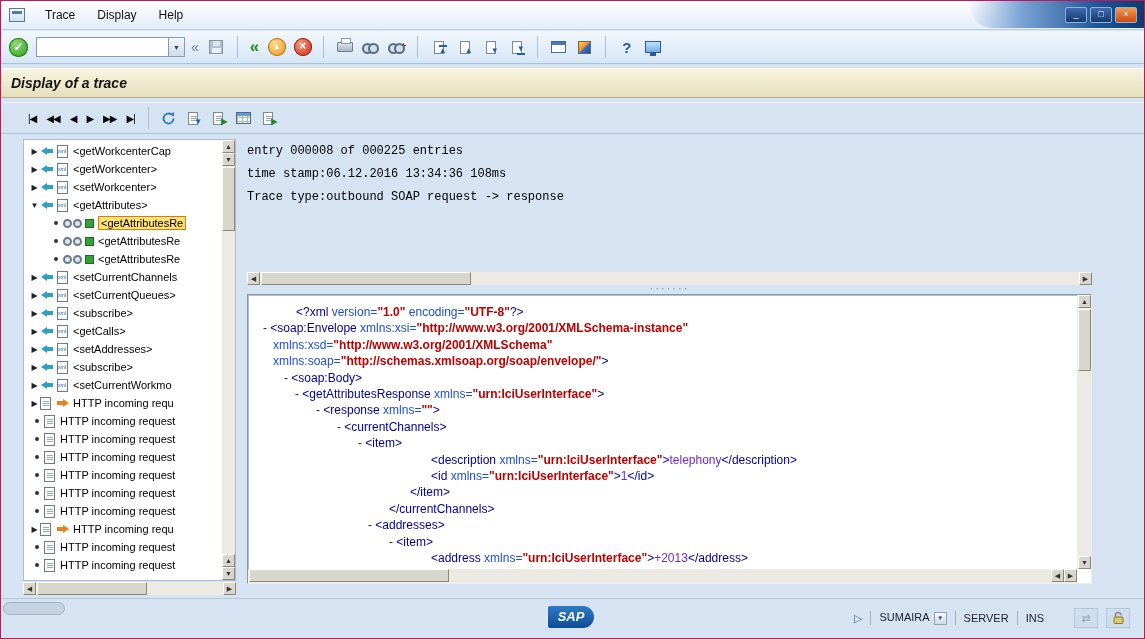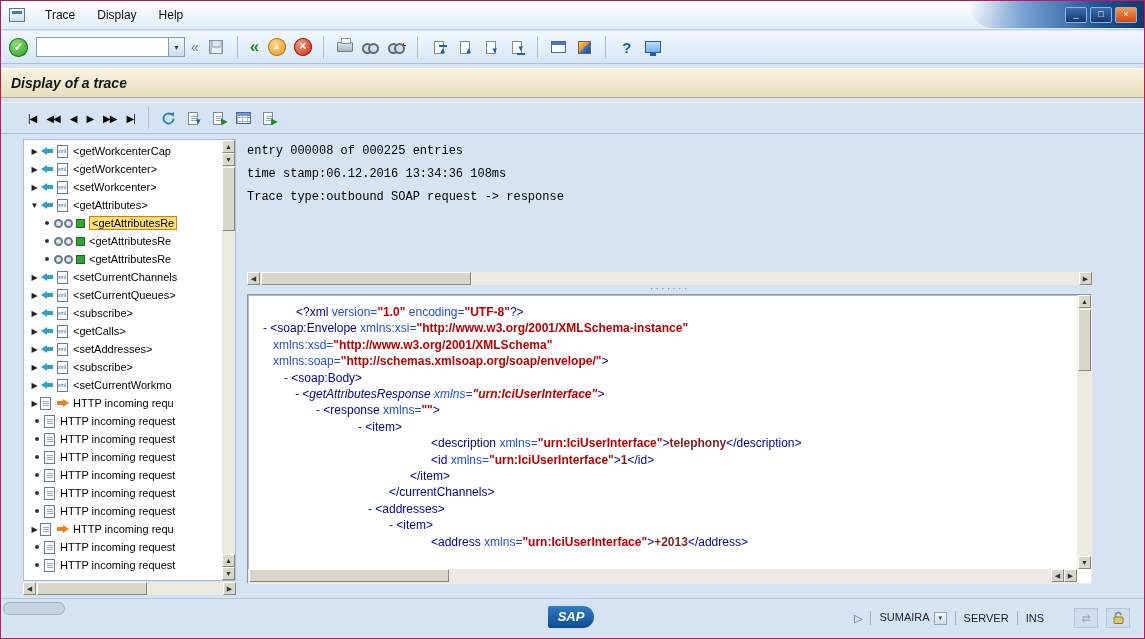--- a/index.html
+++ b/index.html
@@ -57,21 +57,21 @@
 .tblicon{width:15px;height:12px;border:1px solid #4a6a94;background:#fff;background-image:linear-gradient(#9ab8d8 1px,transparent 1px),linear-gradient(90deg,#9ab8d8 1px,transparent 1px);background-size:5px 4px;position:relative;}
 .tblicon::before{content:"";position:absolute;left:0;top:0;right:0;height:3px;background:#6a9ad0;}
 .doc-ar{position:absolute;right:-5px;bottom:-2px;font-size:8px;font-weight:bold;line-height:8px;color:#1f8a1f;}
 .doc-ar.blue{color:#1862b0;}
 .sheet .lines{position:absolute;left:2px;top:3px;width:6px;height:1px;background:#9ab;box-shadow:0 2px 0 #9ab,0 4px 0 #9ab;}
 
 
 #tree-panel{position:absolute;left:22px;top:138px;width:213px;height:442px;background:#fff;border:1px solid #a8bed4;}
 #tree-rows{position:absolute;left:0;top:2px;right:13px;bottom:0;overflow:hidden;}
 .trow{height:18px;display:flex;align-items:center;padding-left:5px;font-size:11px;white-space:nowrap;color:#000;}
-.trow.leaf{padding-left:19px;}
+.trow.leaf{padding-left:28px;}
 .trow.http{padding-left:9px;}
 .exp{width:11px;font-size:8px;color:#222;text-align:center;flex:none;}
 .bullet{width:4px;height:4px;background:#333;border-radius:50%;margin:0 5px 0 2px;flex:none;}
 .arr-l{position:relative;width:13px;height:9px;margin:0 3px 0 1px;flex:none;}
 .arr-l::before{content:"";position:absolute;left:0;top:0;border-top:4.5px solid transparent;border-bottom:4.5px solid transparent;border-right:6px solid #2da0c8;}
 .arr-l::after{content:"";position:absolute;left:6px;top:2.5px;width:6px;height:4px;background:#2da0c8;}
 .arr-r{position:relative;width:13px;height:9px;margin:0 2px;flex:none;}
 .arr-r::before{content:"";position:absolute;right:0;top:0;border-top:4.5px solid transparent;border-bottom:4.5px solid transparent;border-left:6px solid #e8821e;}
 .arr-r::after{content:"";position:absolute;left:1px;top:2.5px;width:6px;height:4px;background:#e8821e;}
 .xmldoc{width:11px;height:13px;background:#fff;border:1px solid #6b7b8c;position:relative;margin-right:3px;flex:none;}
@@ -94,21 +94,21 @@
 .sunken{background:#fff;border:1px solid;border-color:#889aab #e8eef4 #e8eef4 #889aab;box-shadow:inset 1px 1px 0 #aebecd;}
 #http-box{position:absolute;left:246px;top:213px;width:845px;height:57px;}
 #http-lines{position:absolute;left:5px;top:3px;right:17px;font-family:"Liberation Mono","DejaVu Sans Mono",monospace;font-size:12px;line-height:16px;white-space:pre;color:#111;}
 #http-hscroll{position:absolute;left:246px;top:271px;width:845px;height:13px;}
 #splitter{position:absolute;left:246px;top:284px;width:845px;height:9px;color:#7d93a8;font-size:11px;line-height:7px;text-align:center;letter-spacing:2px;}
 #xml-box{position:absolute;left:246px;top:293px;width:845px;height:290px;}
 #xml-lines{position:absolute;left:15px;top:9px;right:18px;bottom:16px;font-size:12px;line-height:16.4px;white-space:nowrap;overflow:hidden;color:#222;}
 .sg-t{color:#000099;}
 .sg-a{color:#1d4ed8;}
 .sg-v{color:#bb0000;font-weight:bold;}
-.sg-x{color:#7f1d1d;font-weight:bold;}
+.sg-x{color:#6d28d9;font-weight:normal;}
 .sg-d{color:#222;}
 
 
 #statusbar{position:absolute;left:0;bottom:0;width:100%;height:40px;background:#d5e3f2;border-top:1px solid #b4c8dc;}
 #msg-pill{position:absolute;left:2px;top:3px;width:62px;height:13px;background:#c6d3e2;border:1px solid #9fb2c6;border-radius:7px;}
 #sap-logo{position:absolute;left:547px;top:7px;width:46px;height:22px;background:linear-gradient(#2e7cc4,#0d4c94);color:#fff;font-weight:bold;font-style:italic;font-size:13px;text-align:center;line-height:22px;border-radius:2px 11px 11px 2px;}
 #sb-right{position:absolute;right:14px;top:8px;height:22px;display:flex;align-items:center;gap:8px;font-size:11px;color:#223;}
 .sb-sep{width:1px;height:14px;background:#9fb2c6;}
 #sb-play{font-size:11px;color:#44617e;}
 .sb-dd{display:inline-block;width:13px;height:13px;background:linear-gradient(#f5f8fb,#cfdbe8);border:1px solid #8fa4b8;font-size:6px;line-height:11px;text-align:center;color:#345;margin-left:4px;vertical-align:middle;}
@@ -415,22 +415,23 @@
 
   <div id="splitter">·······</div>
 
   <div id="xml-box" class="sunken">
     <div id="xml-lines">
         <div class="xml-line" style="padding-left: 33px;"><span class="sg-t">&lt;?xml </span><span class="sg-a">version=</span><span class="sg-v">"1.0"</span><span class="sg-a"> encoding=</span><span class="sg-v">"UTF-8"</span><span class="sg-t">?&gt;</span></div>
         <div class="xml-line" style="padding-left: 0px;"><span class="sg-d">- </span><span class="sg-t">&lt;soap:Envelope </span><span class="sg-a">xmlns:xsi=</span><span class="sg-v">"http://www.w3.org/2001/XMLSchema-instance"</span></div>
         <div class="xml-line" style="padding-left: 10px;"><span class="sg-a">xmlns:xsd=</span><span class="sg-v">"http://www.w3.org/2001/XMLSchema"</span></div>
         <div class="xml-line" style="padding-left: 10px;"><span class="sg-a">xmlns:soap=</span><span class="sg-v">"http://schemas.xmlsoap.org/soap/envelope/"</span><span class="sg-t">&gt;</span></div>
         <div class="xml-line" style="padding-left: 21px;"><span class="sg-d">- </span><span class="sg-t">&lt;soap:Body&gt;</span></div>
-        <div class="xml-line" style="padding-left: 32px; font-style: italic;"><span class="sg-d">- </span><span class="sg-t">&lt;getAttributesResponse </span><span class="sg-a">xmlns=</span><span class="sg-v">"urn:IciUserInterface"</span><span class="sg-t">&gt;</span></div>
+        <div class="xml-line" style="padding-left: 32px;"><span class="sg-d">- </span><span class="sg-t">&lt;getAttributesResponse </span><span class="sg-a">xmlns=</span><span class="sg-v">"urn:IciUserInterface"</span><span class="sg-t">&gt;</span></div>
         <div class="xml-line" style="padding-left: 53px;"><span class="sg-d">- </span><span class="sg-t">&lt;response </span><span class="sg-a">xmlns=</span><span class="sg-v">""</span><span class="sg-t">&gt;</span></div>
+        <div class="xml-line" style="padding-left: 74px;"><span class="sg-d">- </span><span class="sg-t">&lt;currentChannels&gt;</span></div>
         <div class="xml-line" style="padding-left: 95px;"><span class="sg-d">- </span><span class="sg-t">&lt;item&gt;</span></div>
         <div class="xml-line" style="padding-left: 168px;"><span class="sg-t">&lt;description </span><span class="sg-a">xmlns=</span><span class="sg-v">"urn:IciUserInterface"</span><span class="sg-t">&gt;</span><span class="sg-x">telephony</span><span class="sg-t">&lt;/description&gt;</span></div>
         <div class="xml-line" style="padding-left: 168px;"><span class="sg-t">&lt;id </span><span class="sg-a">xmlns=</span><span class="sg-v">"urn:IciUserInterface"</span><span class="sg-t">&gt;</span><span class="sg-x">1</span><span class="sg-t">&lt;/id&gt;</span></div>
         <div class="xml-line" style="padding-left: 147px;"><span class="sg-t">&lt;/item&gt;</span></div>
         <div class="xml-line" style="padding-left: 126px;"><span class="sg-t">&lt;/currentChannels&gt;</span></div>
         <div class="xml-line" style="padding-left: 105px;"><span class="sg-d">- </span><span class="sg-t">&lt;addresses&gt;</span></div>
         <div class="xml-line" style="padding-left: 126px;"><span class="sg-d">- </span><span class="sg-t">&lt;item&gt;</span></div>
         <div class="xml-line" style="padding-left: 168px;"><span class="sg-t">&lt;address </span><span class="sg-a">xmlns=</span><span class="sg-v">"urn:IciUserInterface"</span><span class="sg-t">&gt;</span><span class="sg-x">+2013</span><span class="sg-t">&lt;/address&gt;</span></div>
       </div>
     <div class="sb-track" style="right:0;top:0;bottom:14px;width:14px;">

